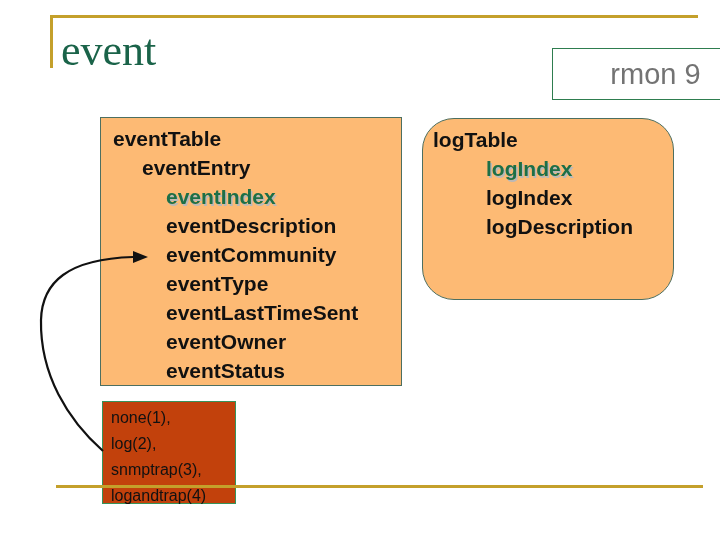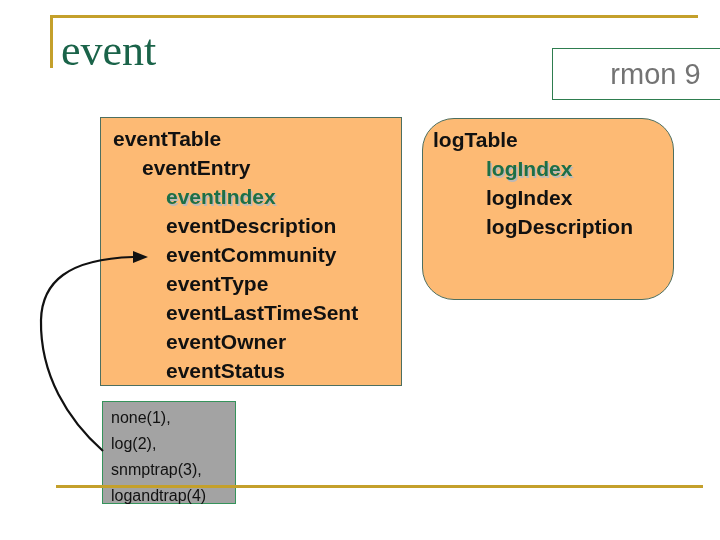--- a/index.html
+++ b/index.html
@@ -38,21 +38,21 @@
   }
   .event-box{left:80px;top:117px;width:302px;height:269px;padding:6px 0 0 12px;box-sizing:border-box;}
   .log-box{left:402px;top:118px;width:252px;height:182px;padding:6px 0 0 10px;box-sizing:border-box;border-radius:32px;}
   .mib-box .indent-0{margin-left:0;}
   .mib-box .indent-1{margin-left:29px;}
   .mib-box .indent-2{margin-left:53px;}
   .mib-box .green{color:#1D6F47;text-shadow:1.5px 1.5px 0 #b9b9b9;}
 
   .enum-box{
     position:absolute;left:82px;top:401px;width:134px;height:103px;
-    border:1px solid #35935B;background:#a3a3a3;
+    border:1px solid #35935B;background:#c2410c;
     font-size:16px;line-height:26px;color:#111;
     padding:3px 0 0 8px;box-sizing:border-box;
     z-index:1;
   }
 
   .arrow-layer{position:absolute;left:0;top:0;width:720px;height:540px;z-index:2;pointer-events:none;}
 </style>
 </head>
 <body>
 

